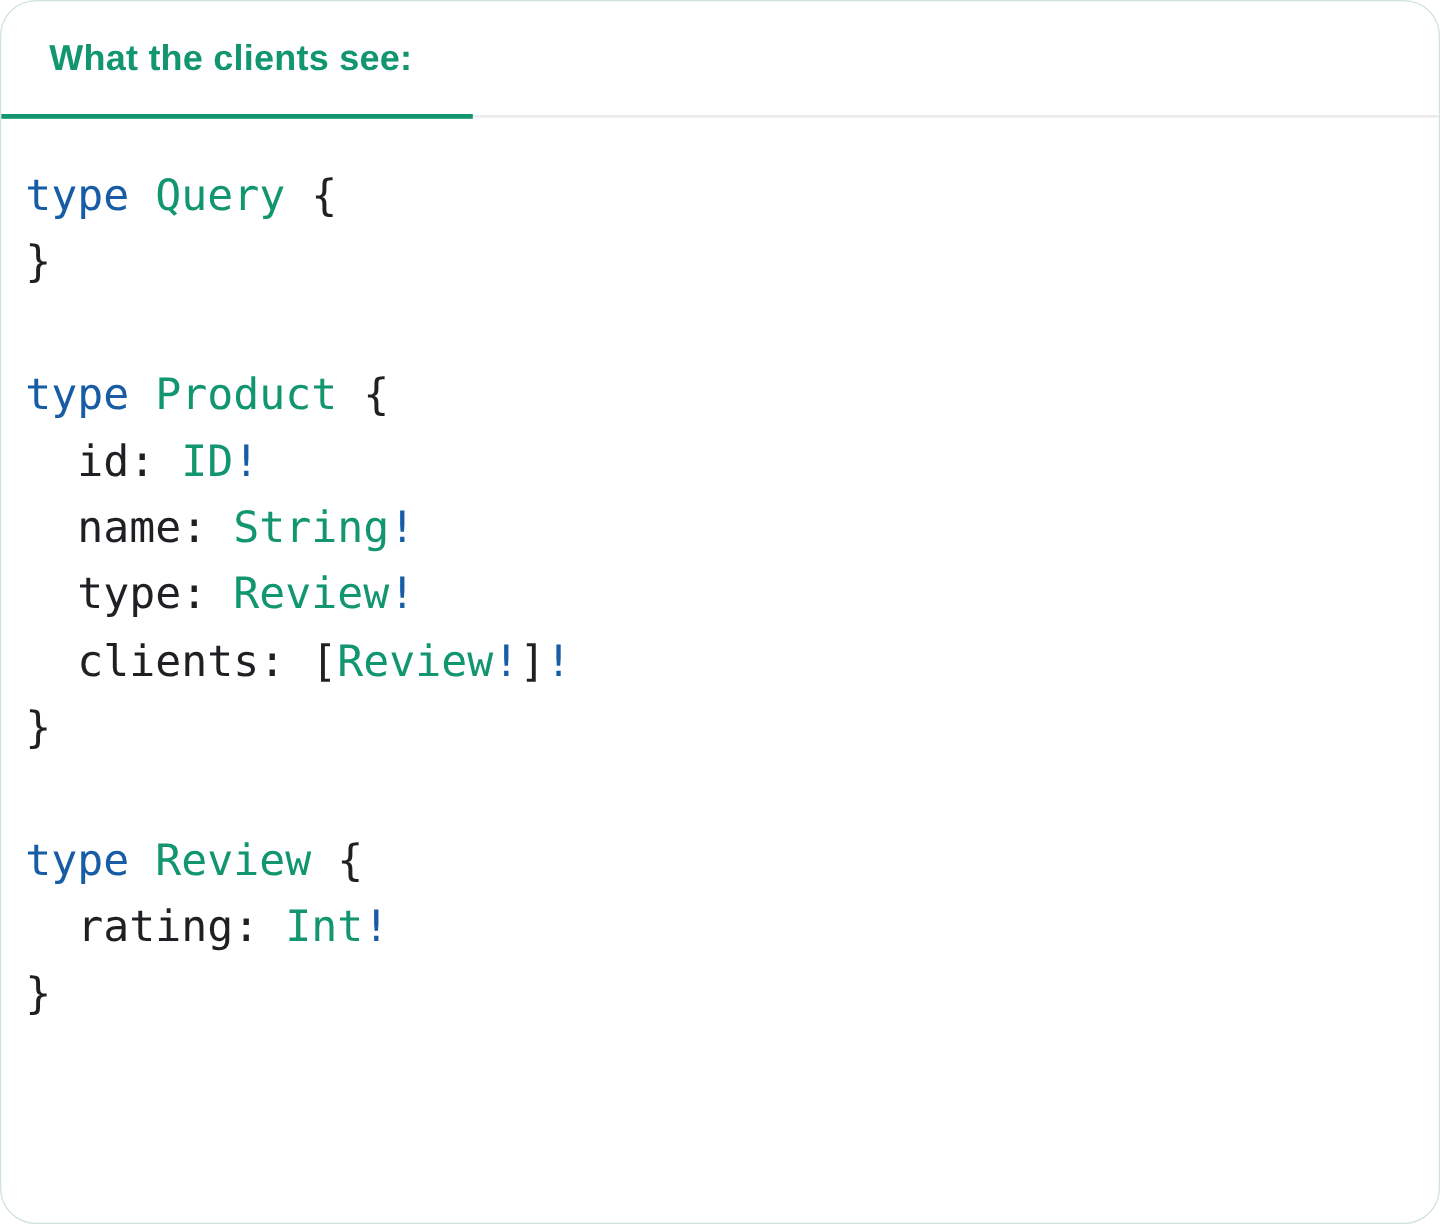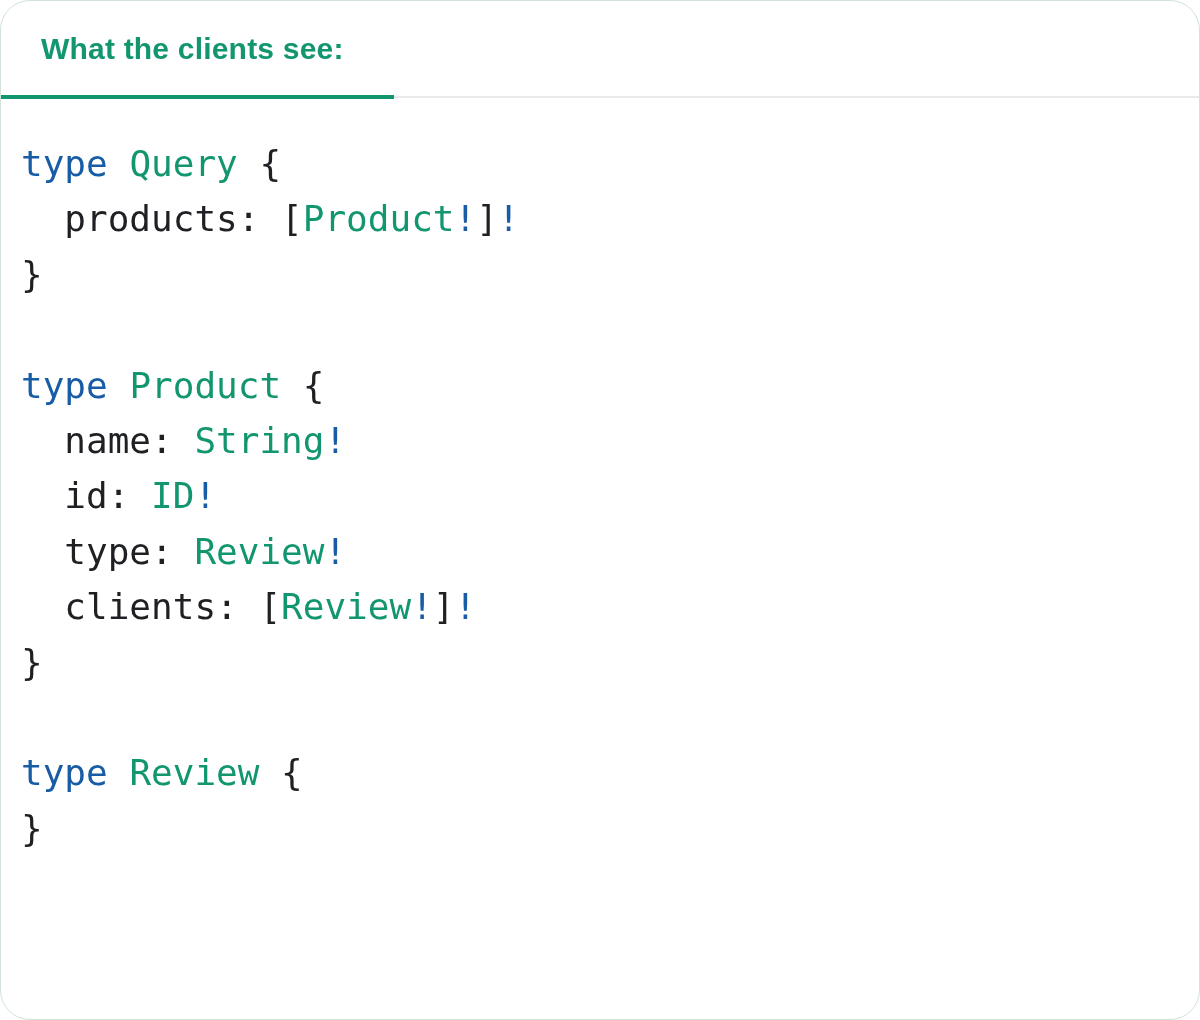--- a/index.html
+++ b/index.html
@@ -69,26 +69,26 @@
 <body>
 
 <div class="card">
   <div class="tabbar">
     <div class="tab">
       <span class="tab-label">What the clients see:</span>
     </div>
   </div>
   <div class="code">
       <div class="code-line"><span class="tok-kw">type</span><span class="tok-pl"> </span><span class="tok-ty">Query</span><span class="tok-pl"> {</span></div>
-      <div class="code-line"><span class="tok-pl">  products: [</span><span class="tok-ty">Product</span><span class="tok-kw">!</span><span class="tok-pl">]</span><span class="tok-kw">!</span></div>
       <div class="code-line"><span class="tok-pl">}</span></div>
       <div class="code-line">&nbsp;</div>
       <div class="code-line"><span class="tok-kw">type</span><span class="tok-pl"> </span><span class="tok-ty">Product</span><span class="tok-pl"> {</span></div>
+      <div class="code-line"><span class="tok-pl">  id: </span><span class="tok-ty">ID</span><span class="tok-kw">!</span></div>
       <div class="code-line"><span class="tok-pl">  name: </span><span class="tok-ty">String</span><span class="tok-kw">!</span></div>
-      <div class="code-line"><span class="tok-pl">  id: </span><span class="tok-ty">ID</span><span class="tok-kw">!</span></div>
       <div class="code-line"><span class="tok-pl">  type: </span><span class="tok-ty">Review</span><span class="tok-kw">!</span></div>
       <div class="code-line"><span class="tok-pl">  clients: [</span><span class="tok-ty">Review</span><span class="tok-kw">!</span><span class="tok-pl">]</span><span class="tok-kw">!</span></div>
       <div class="code-line"><span class="tok-pl">}</span></div>
       <div class="code-line">&nbsp;</div>
       <div class="code-line"><span class="tok-kw">type</span><span class="tok-pl"> </span><span class="tok-ty">Review</span><span class="tok-pl"> {</span></div>
+      <div class="code-line"><span class="tok-pl">  rating: </span><span class="tok-ty">Int</span><span class="tok-kw">!</span></div>
       <div class="code-line"><span class="tok-pl">}</span></div>
     </div>
 </div>
 
 </body></html>

